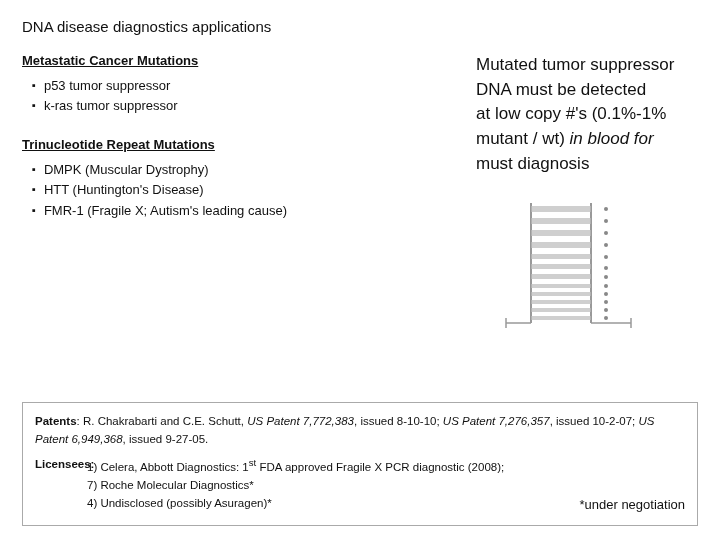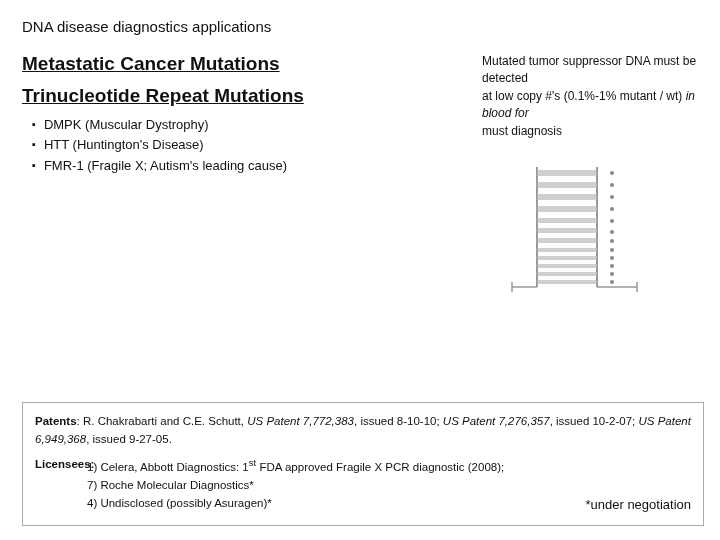--- a/index.html
+++ b/index.html
@@ -14,21 +14,21 @@
       background: #ffffff;
       font-family: Arial, sans-serif;
       font-size: 13px;
       color: #111111;
       overflow: hidden;
     }
 
     .page {
       width: 720px;
       height: 540px;
-      padding: 18px 16px 14px 22px;
+      padding: 18px 22px 14px 22px;
       display: flex;
       flex-direction: column;
     }
 
     .page-title {
       font-size: 15px;
       font-weight: normal;
       margin-bottom: 18px;
       color: #111;
     }
@@ -39,21 +39,21 @@
       flex: 1;
     }
 
     .left-content {
       flex: 1;
       display: flex;
       flex-direction: column;
     }
 
     .section-title {
-      font-size: 19px;
+      font-size: 13px;
       font-weight: bold;
       text-decoration: underline;
       margin-bottom: 10px;
     }
 
     .bullet-list {
       list-style: none;
       margin-bottom: 18px;
       padding-left: 10px;
     }
@@ -75,21 +75,21 @@
 
     .right-panel {
       width: 240px;
       display: flex;
       flex-direction: column;
       align-items: flex-start;
       padding-left: 18px;
     }
 
     .description-text {
-      font-size: 12px;
+      font-size: 17px;
       line-height: 1.45;
       margin-bottom: 14px;
       max-width: 220px;
     }
 
     
     .dna-ladder {
       width: 170px;
       height: 130px;
       position: relative;
@@ -142,20 +142,28 @@
 <body>
 
 <div class="page">
 
   <div class="page-title">DNA disease diagnostics applications</div>
 
   <div class="main-content">
     <div class="left-content">
 
       <div class="section-title">Metastatic Cancer Mutations</div>
+      <ul class="bullet-list">
+        <li>
+            <span>p53 tumor suppressor</span>
+          </li>
+        <li>
+            <span>k-ras tumor suppressor</span>
+          </li>
+      </ul>
 
       <div class="section-title">Trinucleotide Repeat Mutations</div>
       <ul class="bullet-list">
         <li>
             <span>DMPK (Muscular Dystrophy)</span>
           </li>
         <li>
             <span>HTT (Huntington's Disease)</span>
           </li>
         <li>

